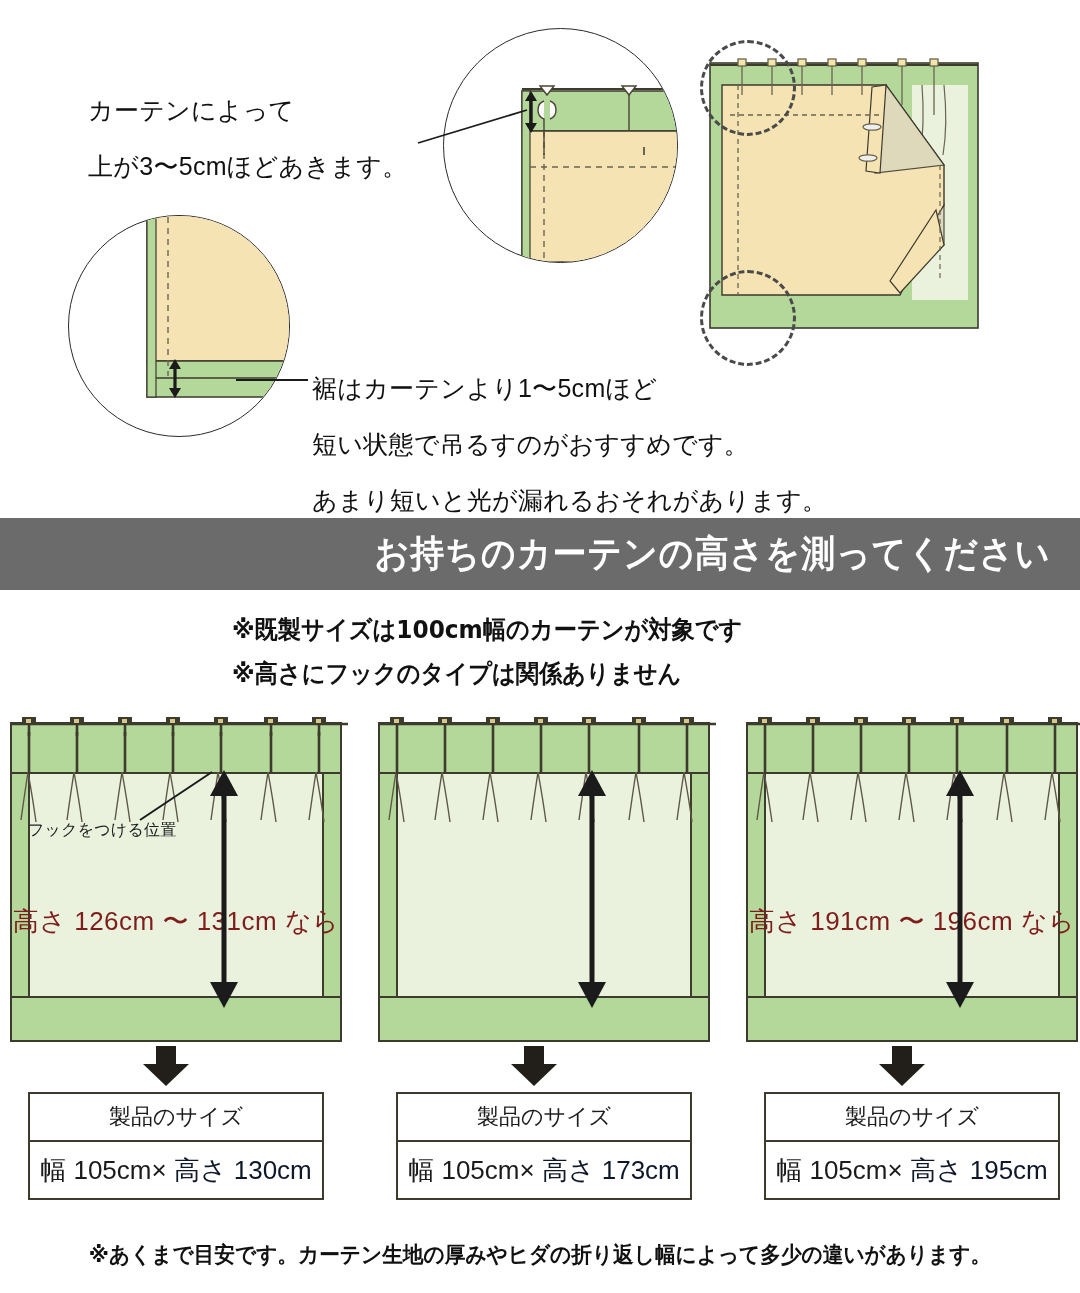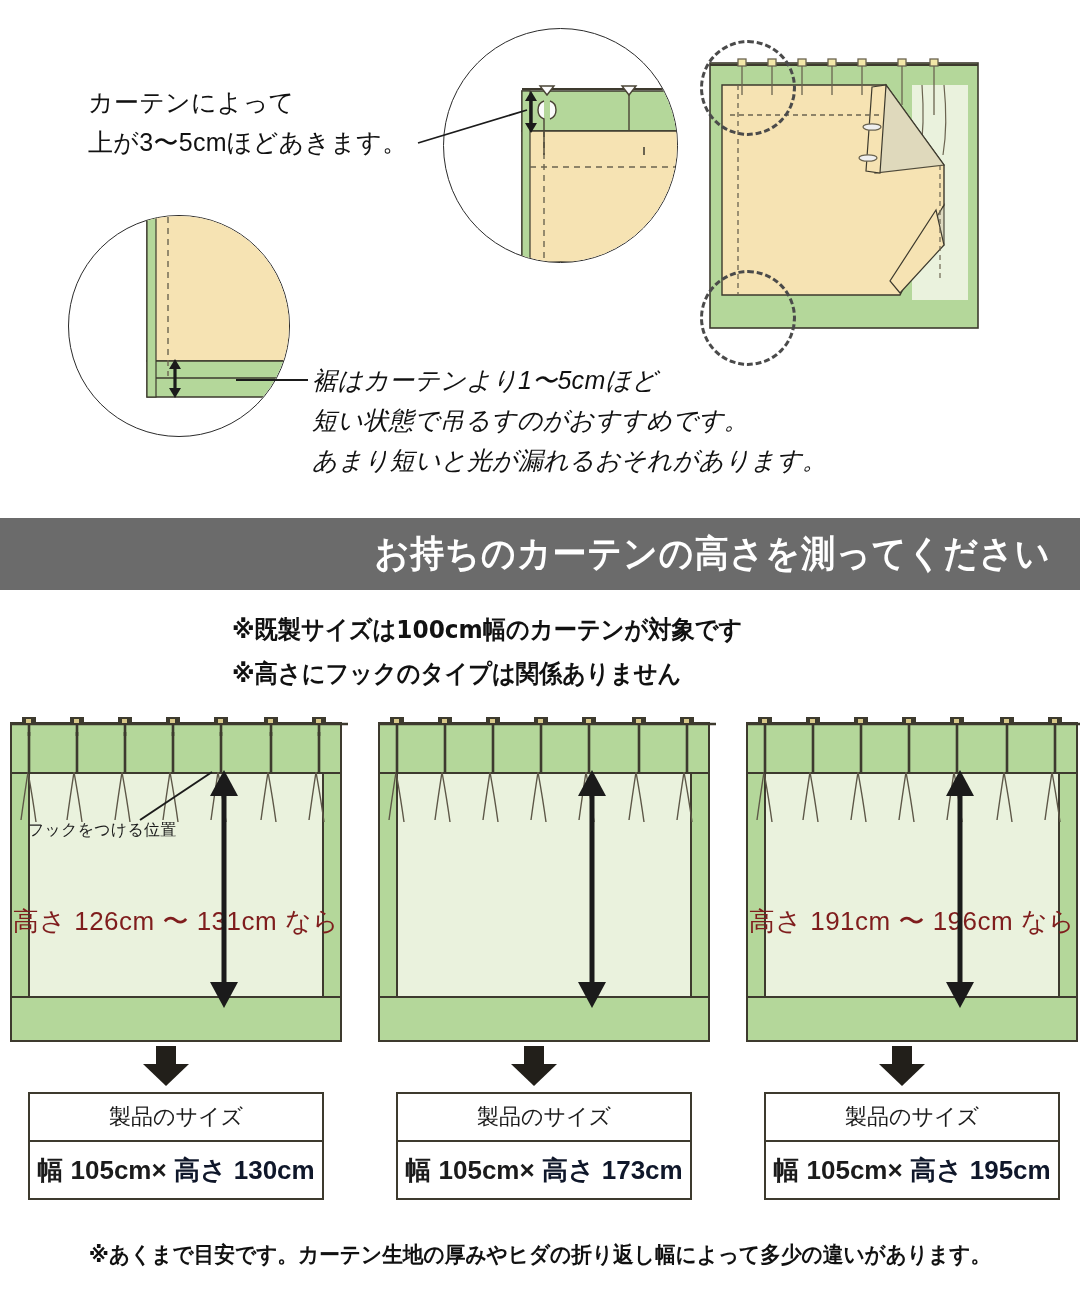--- a/index.html
+++ b/index.html
@@ -7,25 +7,25 @@
     width:1080px;height:1293px;position:relative;overflow:hidden;
     font-family:"Liberation Sans","DejaVu Sans",sans-serif;
     color:#1b1b1b;
   }
   .abs{position:absolute;}
 
   
   #top-illustration{position:absolute;left:0;top:0;width:1080px;height:500px;}
 
   .note-text{
-    position:absolute;font-size:25px;line-height:40px;color:#111;
+    position:absolute;font-size:25px;line-height:56px;color:#111;
     white-space:pre-line;letter-spacing:.3px;
   }
   #note-top{left:88px;top:82px;}
-  #note-bottom{left:312px;top:360px;font-style:italic;}
+  #note-bottom{left:312px;top:360px;}
 
   
   .circle-solid{position:absolute;border:1.6px solid #2b2b2b;border-radius:50%;box-sizing:border-box;}
   .circle-dashed{position:absolute;border:3px dashed #4a4a4a;border-radius:50%;box-sizing:border-box;}
 
   .clip-circle{position:absolute;border-radius:50%;overflow:hidden;}
 
   
   #banner{
     position:absolute;left:0;top:518px;width:1080px;height:72px;
@@ -91,21 +91,21 @@
     border:2px solid #3d3a2e;box-sizing:border-box;background:#fff;
   }
   #result-0{left:28px;} #result-1{left:396px;} #result-2{left:764px;}
   .result-head{
     height:48px;border-bottom:2px solid #3d3a2e;box-sizing:border-box;
     display:flex;align-items:center;justify-content:center;
     font-size:22px;color:#1b1b1b;text-align:right;
   }
   .result-val{
     height:56px;display:flex;align-items:center;justify-content:center;
-    font-size:26px;color:#1b1b1b;white-space:pre;font-weight:bold;
+    font-size:26px;color:#1b1b1b;white-space:pre;
   }
   .val-red{color:#0f172a;}
 
   #footnote{
     position:absolute;left:0;right:0;top:1240px;text-align:center;
     font-size:22px;color:#111;font-weight:700;
     font-family:"DejaVu Sans","Liberation Sans",sans-serif;
     transform:scaleX(.94);
   }
 </style>

